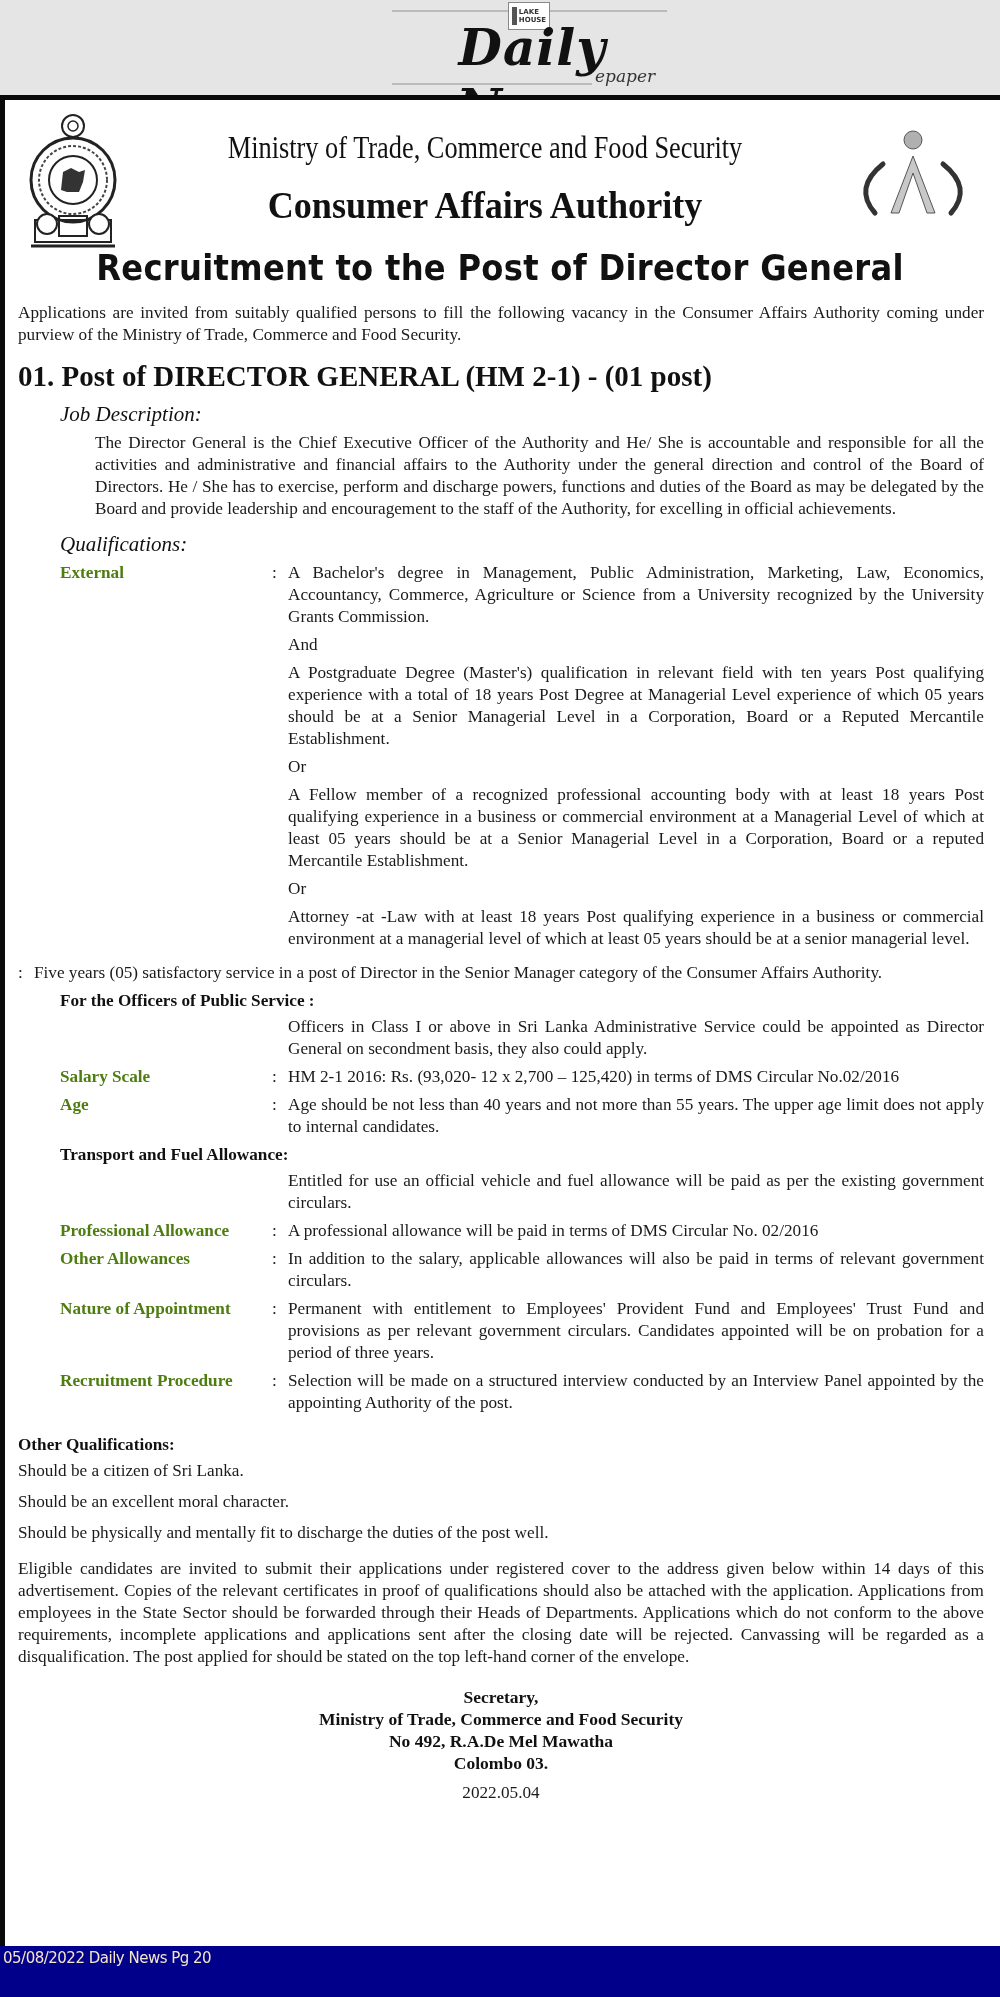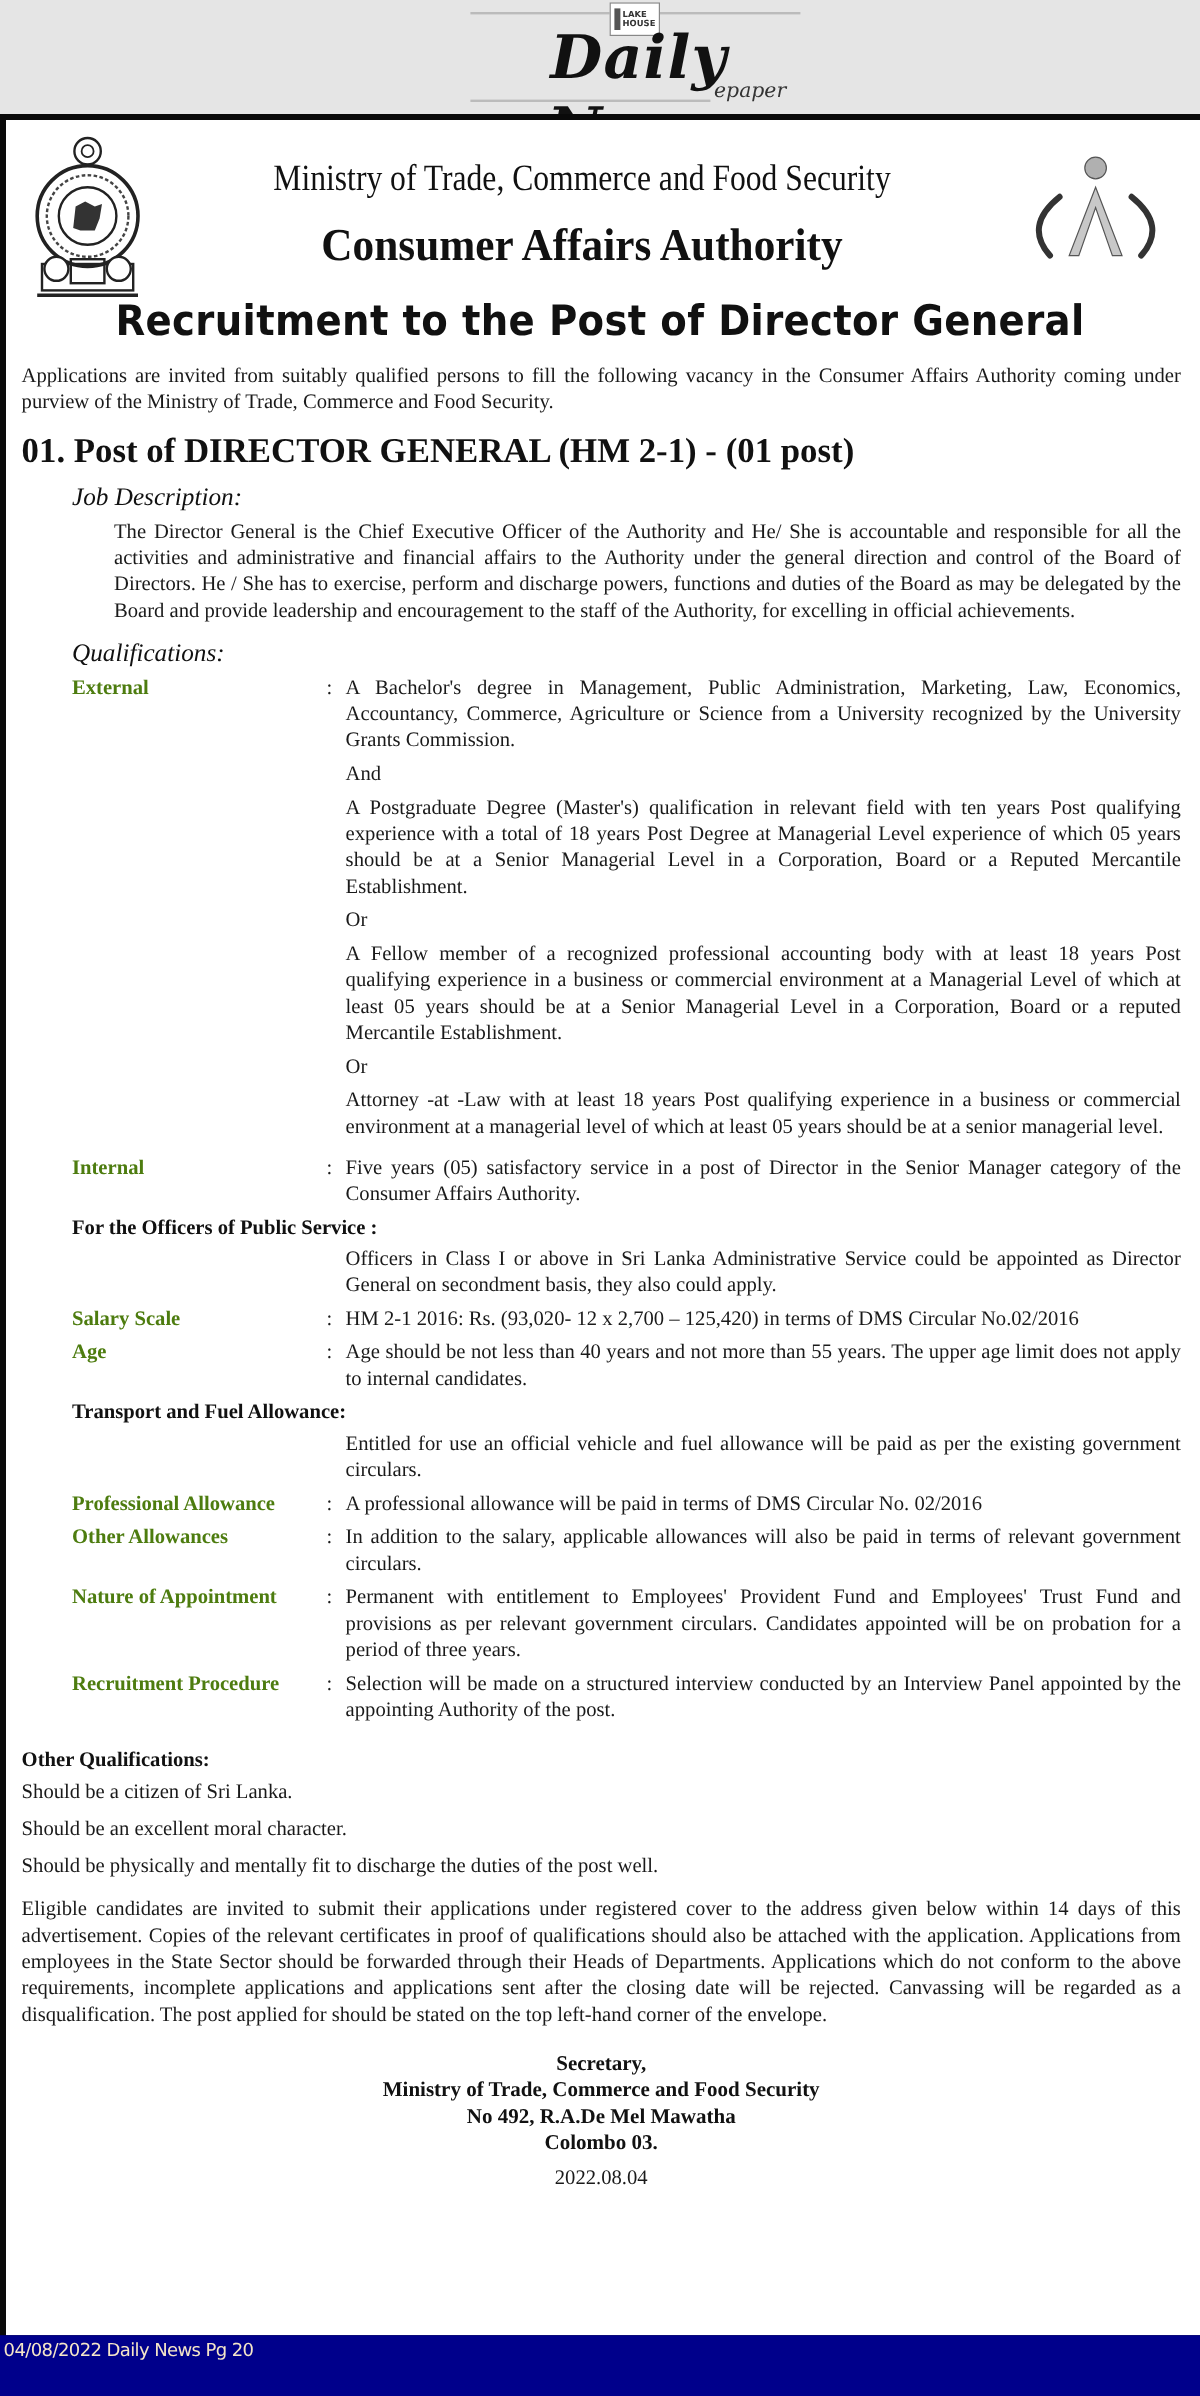--- a/index.html
+++ b/index.html
@@ -110,21 +110,20 @@
         <p>And</p>
         <p>A Postgraduate Degree (Master's) qualification in relevant field with ten years Post qualifying experience with a total of 18 years Post Degree at Managerial Level experience of which 05 years should be at a Senior Managerial Level in a Corporation, Board or a Reputed Mercantile Establishment.</p>
         <p>Or</p>
         <p>A Fellow member of a recognized professional accounting body with at least 18 years Post qualifying experience in a business or commercial environment at a Managerial Level of which at least 05 years should be at a Senior Managerial Level in a Corporation, Board or a reputed Mercantile Establishment.</p>
         <p>Or</p>
         <p>Attorney -at -Law with at least 18 years Post qualifying experience in a business or commercial environment at a managerial level of which at least 05 years should be at a senior managerial level.</p>
       </div>
     </div>
 
     <div class="qual-row">
-      <div class="qual-label">Internal</div>
       <div class="qual-colon">:</div>
       <div class="qual-body just">Five years (05) satisfactory service in a post of Director in the Senior Manager category of the Consumer Affairs Authority.</div>
     </div>
 
     <div class="wide-label">For the Officers of Public Service :</div>
     <div class="indent-body just">Officers in Class I or above in Sri Lanka Administrative Service could be appointed as Director General on secondment basis, they also could apply.</div>
 
     <div class="qual-row">
       <div class="qual-label">Salary Scale</div>
       <div class="qual-colon">:</div>
@@ -170,19 +169,19 @@
     <div class="other-item">Should be physically and mentally fit to discharge the duties of the post well.</div>
 
     <p class="closing just">Eligible candidates are invited to submit their applications under registered cover to the address given below within 14 days of this advertisement. Copies of the relevant certificates in proof of qualifications should also be attached with the application. Applications from employees in the State Sector should be forwarded through their Heads of Departments. Applications which do not conform to the above requirements, incomplete applications and applications sent after the closing date will be rejected. Canvassing will be regarded as a disqualification. The post applied for should be stated on the top left-hand corner of the envelope.</p>
 
     <div class="address">
       <div>Secretary,</div>
       <div>Ministry of Trade, Commerce and Food Security</div>
       <div>No 492, R.A.De Mel Mawatha</div>
       <div>Colombo 03.</div>
     </div>
-    <div class="date">2022.08.04</div>
+    <div class="date">2022.05.04</div>
   </div>
 </div>
 
 <div class="footer-bar">
-  <div class="footer-text">04/08/2022 Daily News Pg 20</div>
+  <div class="footer-text">05/08/2022 Daily News Pg 20</div>
 </div>
 
 </body></html>

